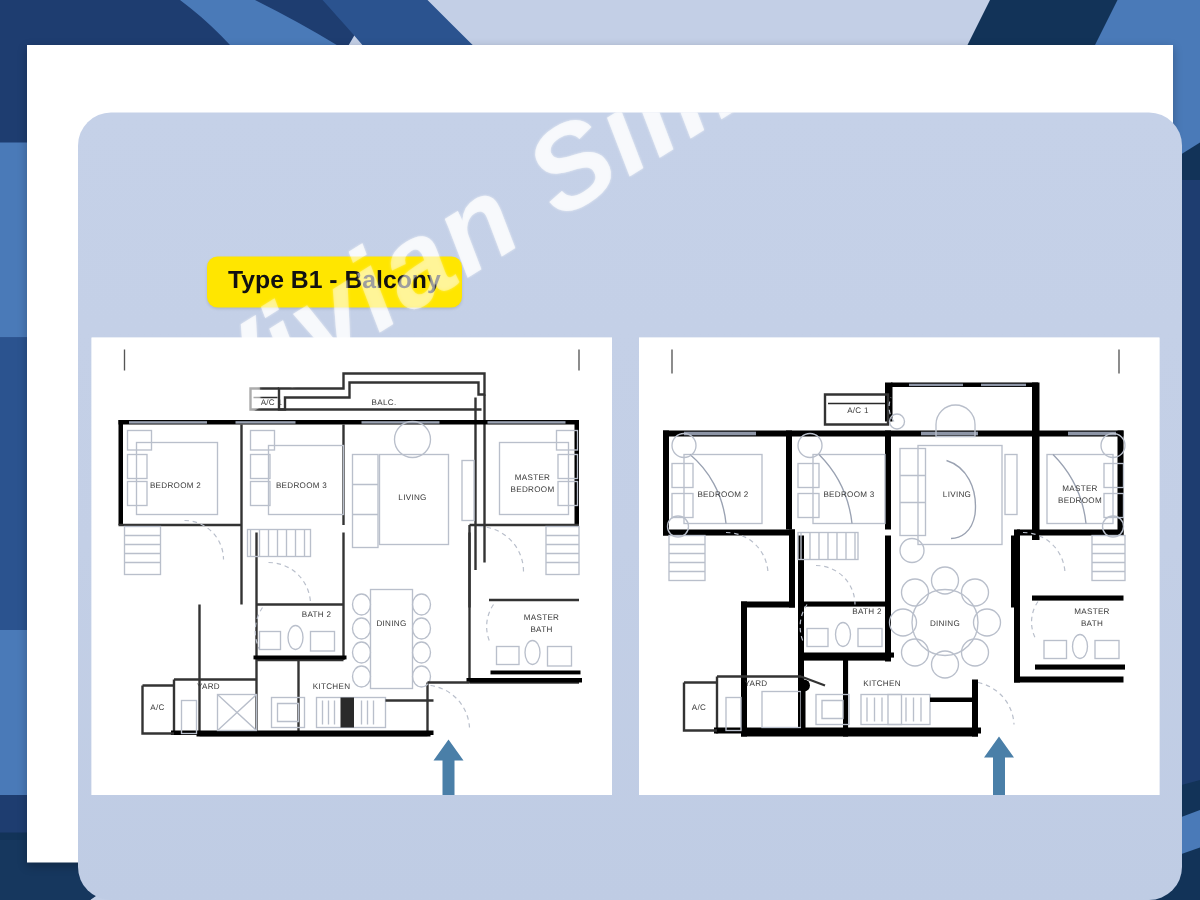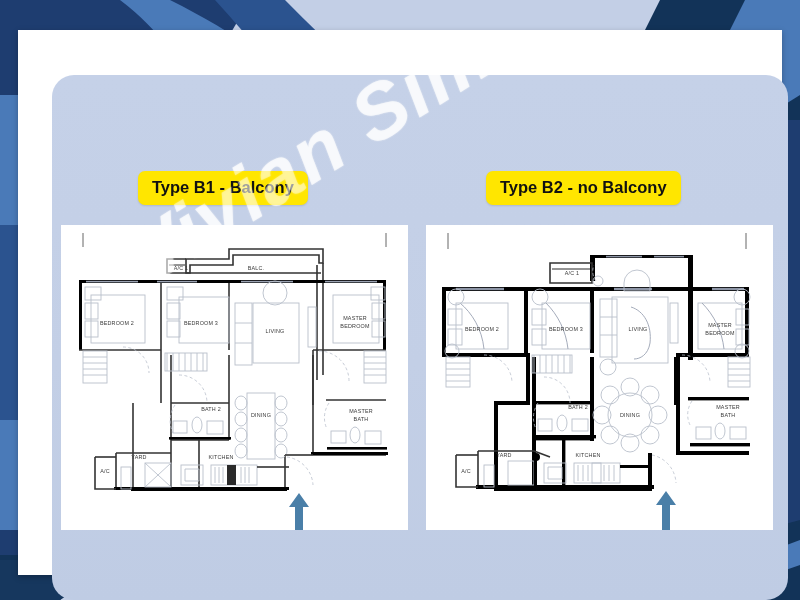--- a/index.html
+++ b/index.html
@@ -139,21 +139,20 @@
 </div>
 
 <div class="slide-frame">
 
   <div class="card">
 
     <div class="watermark">Vivian Sim</div>
 
 
     <div class="badge badge-b1">Type B1 - Balcony</div>
-    <div class="badge badge-b2">Type B2 - no Balcony</div>
 
     <div class="plan-panel plan-left">
       <svg viewBox="0 0 347 305" xmlns="http://www.w3.org/2000/svg">
         <rect x="0" y="0" width="347" height="305" fill="#fff"></rect>
 
         <line class="dimtick" x1="22" y1="8" x2="22" y2="22"></line>
         <line class="dimtick" x1="325" y1="8" x2="325" y2="22"></line>
 
         <g>
           <path class="wt2" d="M125,48 L125,34 L168,34 L168,24 L262,24 L262,38 L258,38 L258,30 L172,30 L172,40 L129,40 L129,48 Z"></path>

